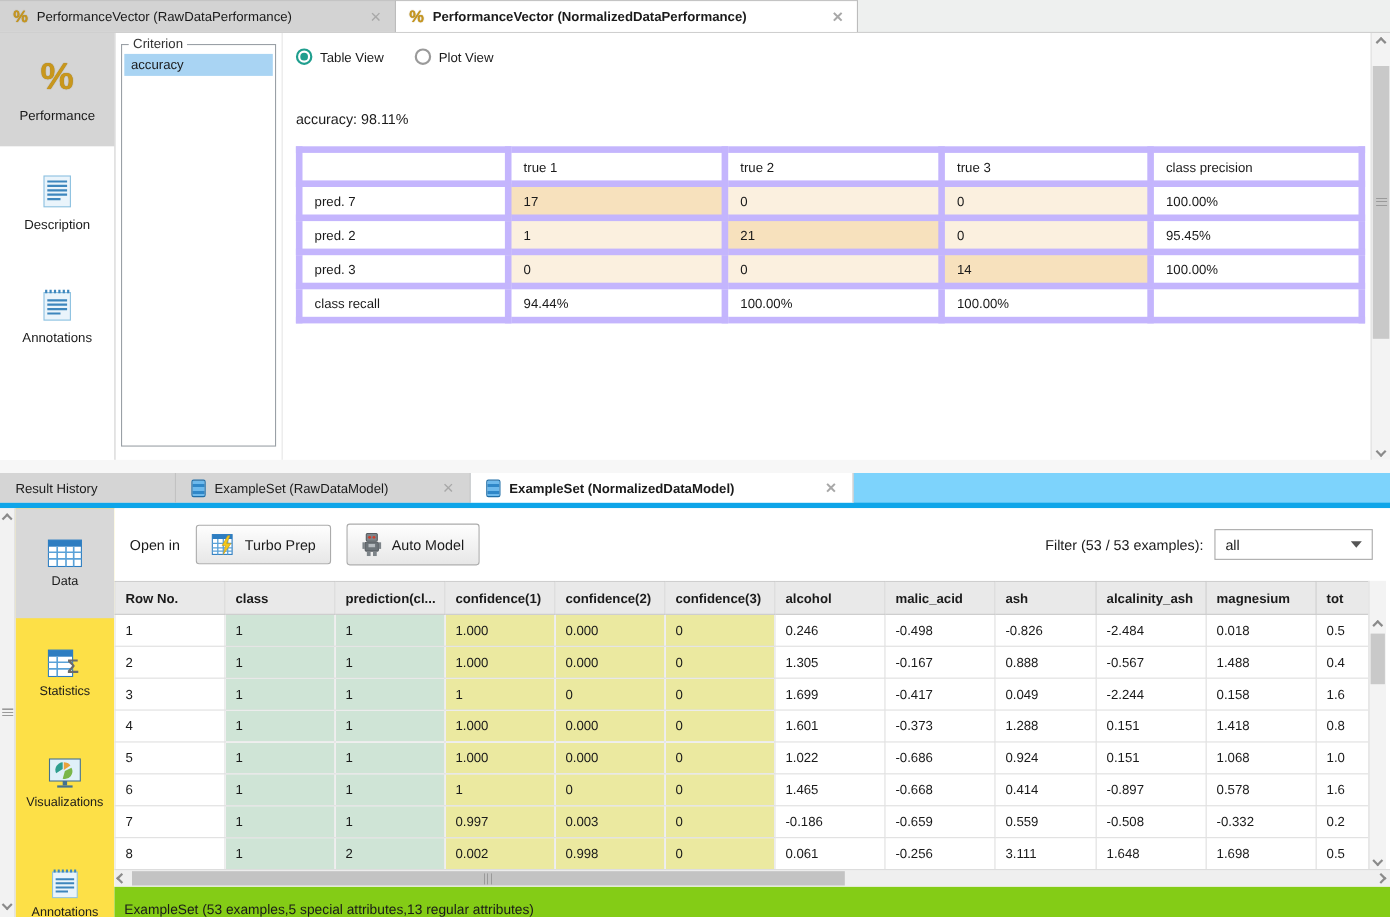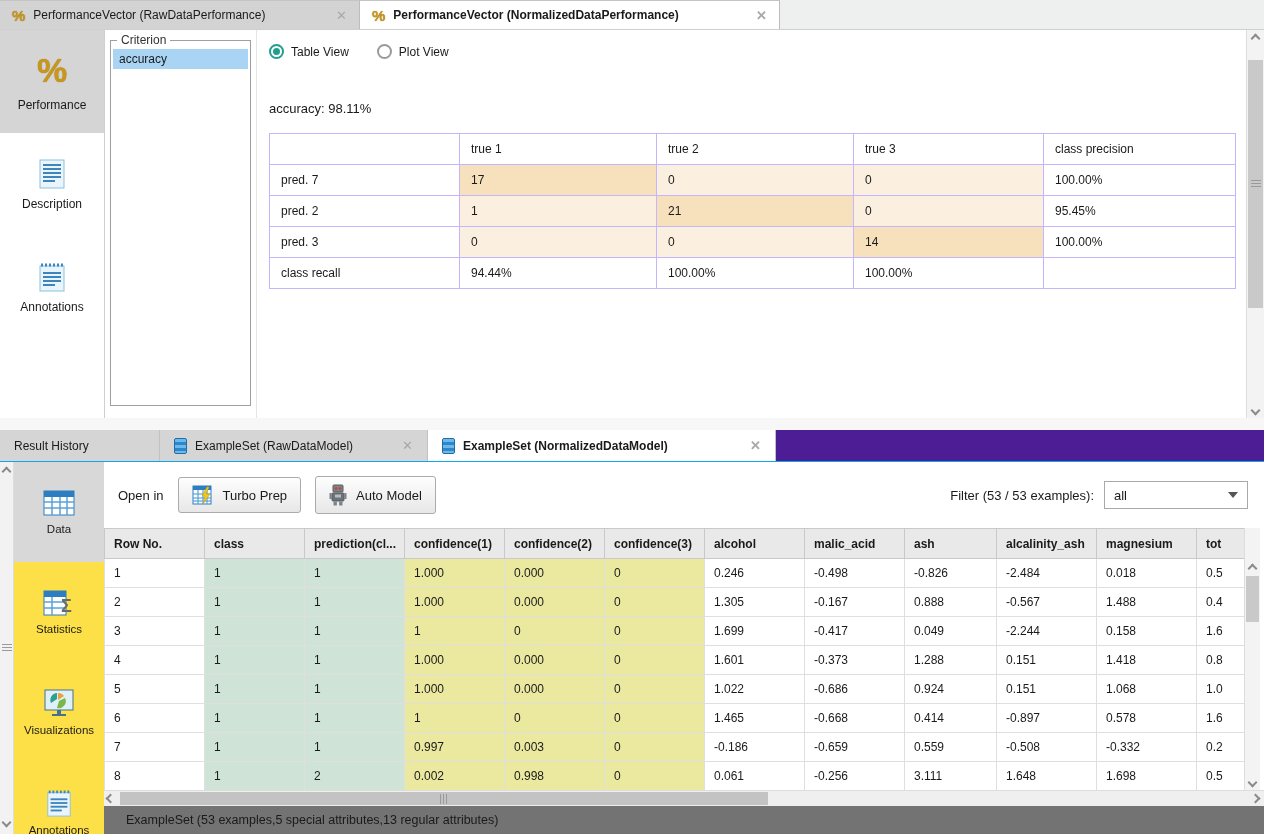--- a/index.html
+++ b/index.html
@@ -36,34 +36,34 @@
 
   .t-main{flex:1;padding:12px 0 0 12px;position:relative;min-width:0}
   .views{display:flex;gap:28px;margin-top:2px}
   .radio-opt{display:flex;align-items:center;gap:7px}
   .radio{width:15px;height:15px;border-radius:50%;border:2px solid #9a9a9a;position:relative;background:#fff}
   .radio.sel{border-color:#1f9e8e}
   .radio.sel::after{content:'';position:absolute;inset:2px;border-radius:50%;background:#1f9e8e}
   .acc-title{margin-top:42px;font-weight:normal;font-size:13px}
 
   #matrix{margin-top:17px;border-collapse:collapse;table-layout:fixed}
-  #matrix td{border:1px solid #c4b5fd;height:31px;padding:0 11px;background:#fff}
+  #matrix td{border:6px solid #c4b5fd;height:31px;padding:0 11px;background:#fff}
   #matrix .m-diag{background:#f7e1bd}
   #matrix .m-off{background:#fbf0df}
 
   .t-vscroll{width:18px;background:#f3f3f3;border-left:1px solid #dedede;position:relative;flex-shrink:0}
   .t-vscroll .thumb{position:absolute;left:1px;right:1px;top:30px;height:248px;background:#c9c9c9;
       display:flex;align-items:center;justify-content:center}
   .sc-arrow{position:absolute;left:0;right:0;height:16px;display:flex;align-items:center;justify-content:center}
 
   
   .gap{height:12px;background:#f7f7f7}
 
   
-  .b-tabs{height:32px;display:flex;background:#4c1d95;border-bottom:1px solid #0ea5e9}
+  .b-tabs{height:32px;display:flex;background:#7dd3fc;border-bottom:5px solid #0ea5e9}
   .btab{display:flex;align-items:center;gap:8px;padding:0 14px;background:#d5d5d5;
         border-right:1px solid #c2c2c2;white-space:nowrap}
   .btab.active{background:#fff;font-weight:bold}
   .btab.plain{width:160px}
   .es-ico{width:13px;height:16px;background:linear-gradient(#6db9ec 0 3px,#2f87c8 3px 6px,#6db9ec 6px 9px,#2f87c8 9px 12px,#6db9ec 12px 16px);border:1px solid #1f6ea8;border-radius:2px}
 
   .b-body{display:flex;height:372px}
   .strip{width:14px;background:#f2f2f2;border-right:1px solid #ddd;position:relative;flex-shrink:0}
   .strip .chev{position:absolute;left:3px}
   .strip .grip{position:absolute;left:2px;top:calc(50% - 4px)}
@@ -89,21 +89,21 @@
   .c-green{background:#cfe4d6}.c-yellow{background:#ebe9a0}.c-plain{background:#fff}
 
   .b-vscroll{width:16px;background:#f3f3f3;border-left:1px solid #ddd;position:relative;flex:1 0 16px;max-width:16px}
   .b-vscroll .thumb{position:absolute;left:1px;right:1px;top:48px;height:46px;background:#c9c9c9}
 
   .hscroll{height:16px;background:#efefef;border-top:1px solid #ddd;position:relative;display:flex;align-items:center;flex-shrink:0}
   .h-thumb{position:absolute;left:16px;width:648px;top:1px;bottom:1px;background:#c3c3c3;display:flex;align-items:center;justify-content:center}
   .hscroll .chev{margin-top:0}
   .h-left{position:absolute;left:3px}.h-right{position:absolute;right:5px}
 
-  .status{height:28px;display:flex;align-items:center;padding-left:22px;font-size:12.5px;background:#737373}
+  .status{height:28px;display:flex;align-items:flex-end;padding-left:9px;font-size:12.5px;background:#84cc16}
 
   svg{display:block}
 </style>
 </head>
 <body>
 
 <div class="top-tabs">
   <div class="tab t1">
     <span class="pct-ico">%</span>
     <span>PerformanceVector (RawDataPerformance)</span>

